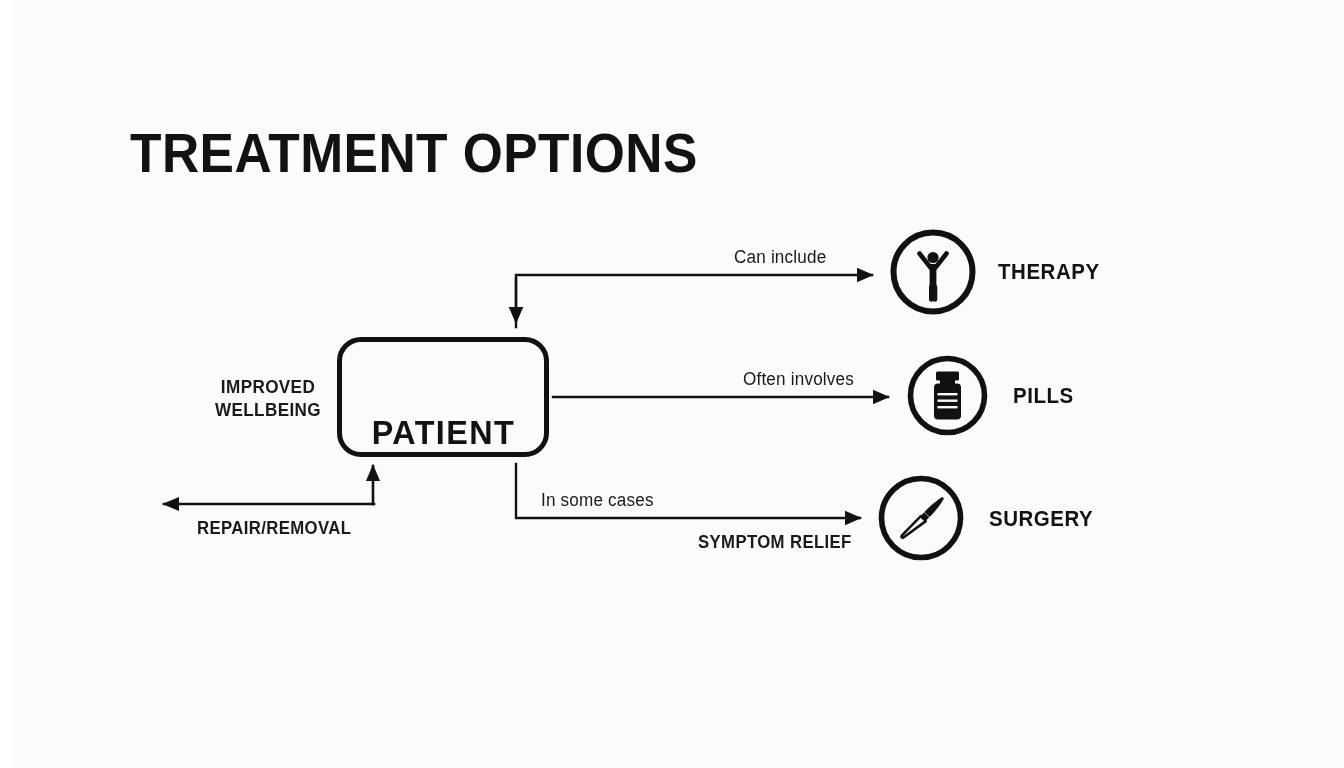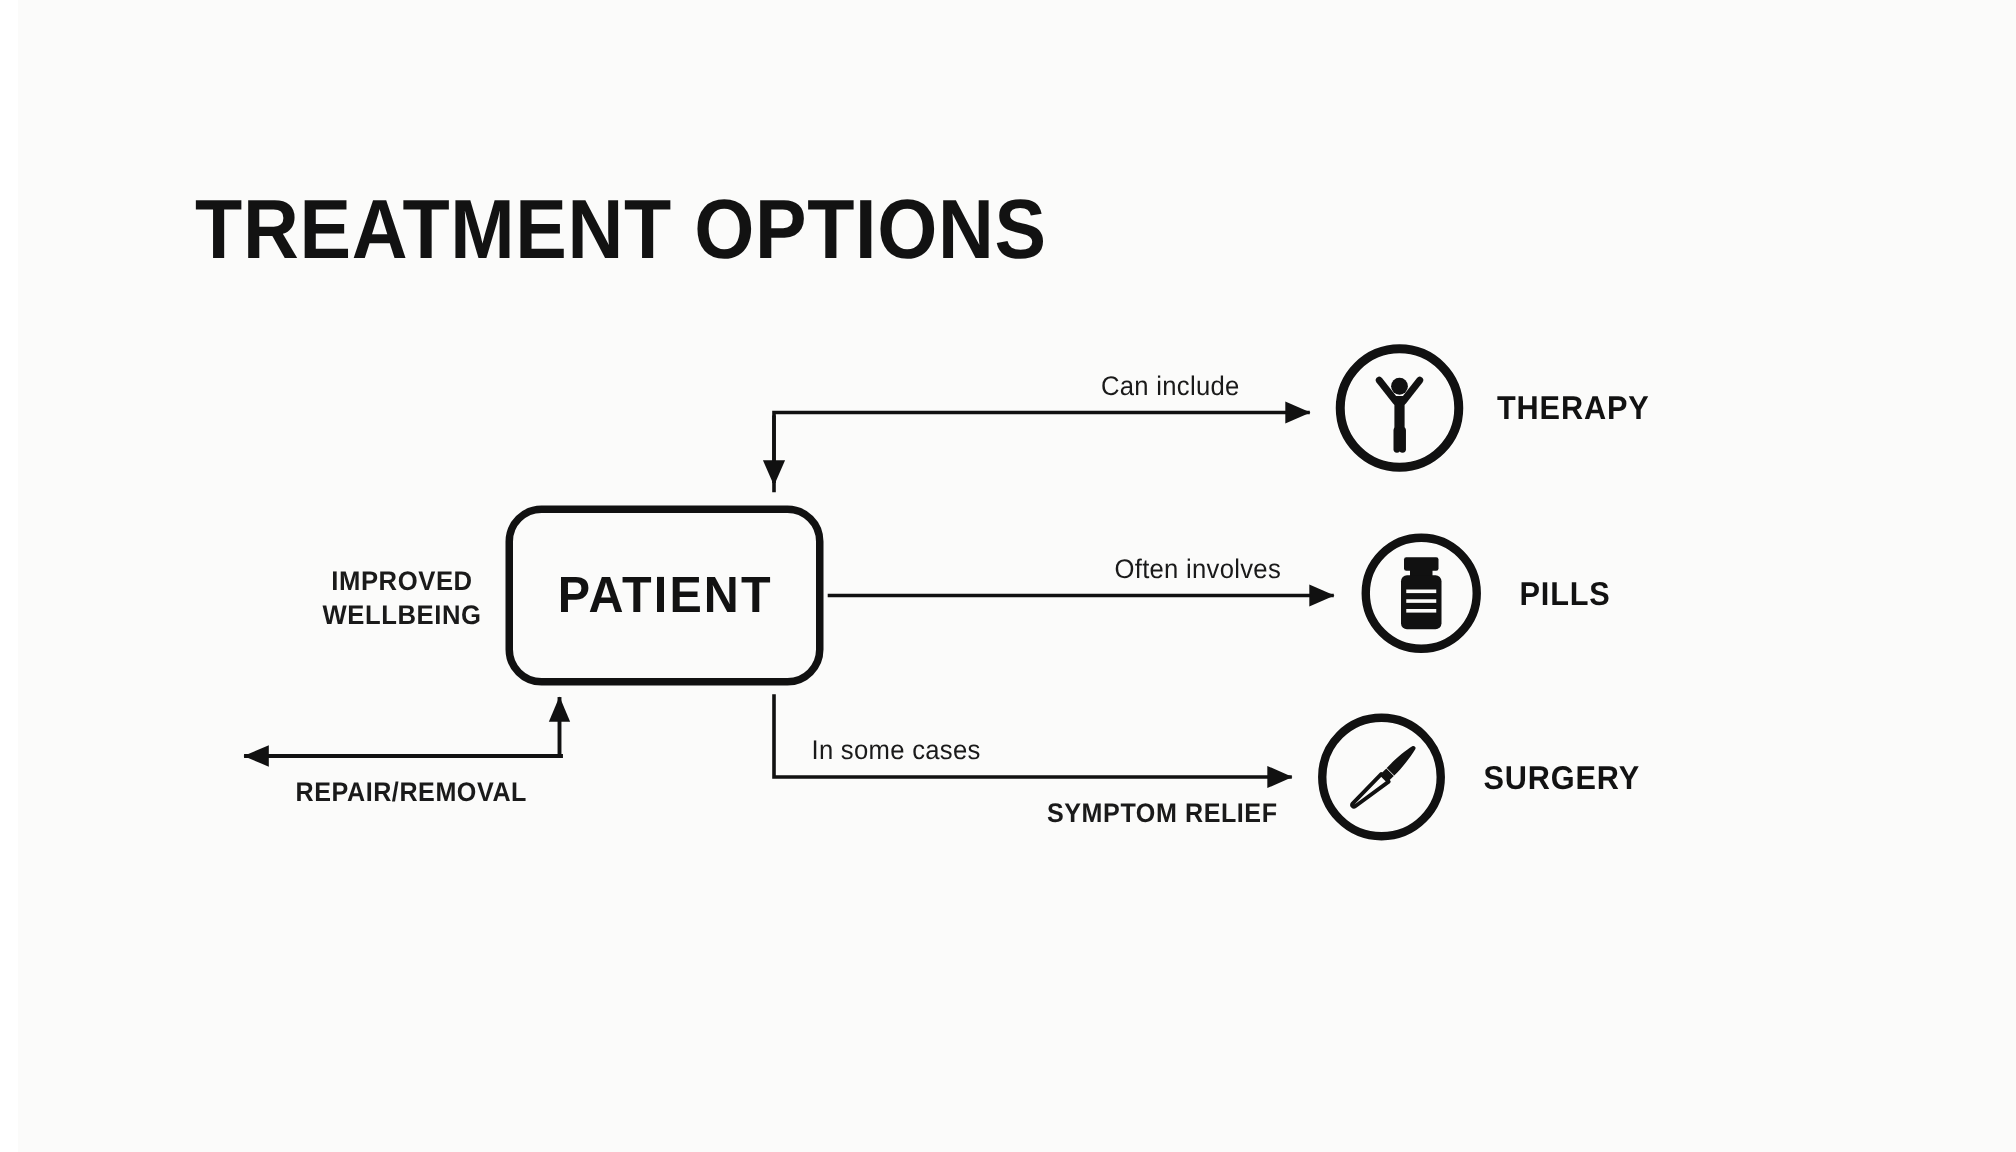--- a/index.html
+++ b/index.html
@@ -49,21 +49,21 @@
     position: absolute;
     left: 325px;
     top: 337px;
     width: 212px;
     height: 120px;
     box-sizing: border-box;
     border: 5px solid #111111;
     border-radius: 24px;
     background: #fbfbfa;
     display: flex;
-    align-items: center;
+    align-items: flex-end;
     justify-content: center;
   }
   #patient-node .node-label {
     font-family: "Liberation Sans Narrow", "Liberation Sans", sans-serif;
     font-size: 34px;
     font-weight: bold;
     letter-spacing: 1.5px;
     color: #121212;
     transform: scaleX(0.95);
   }

